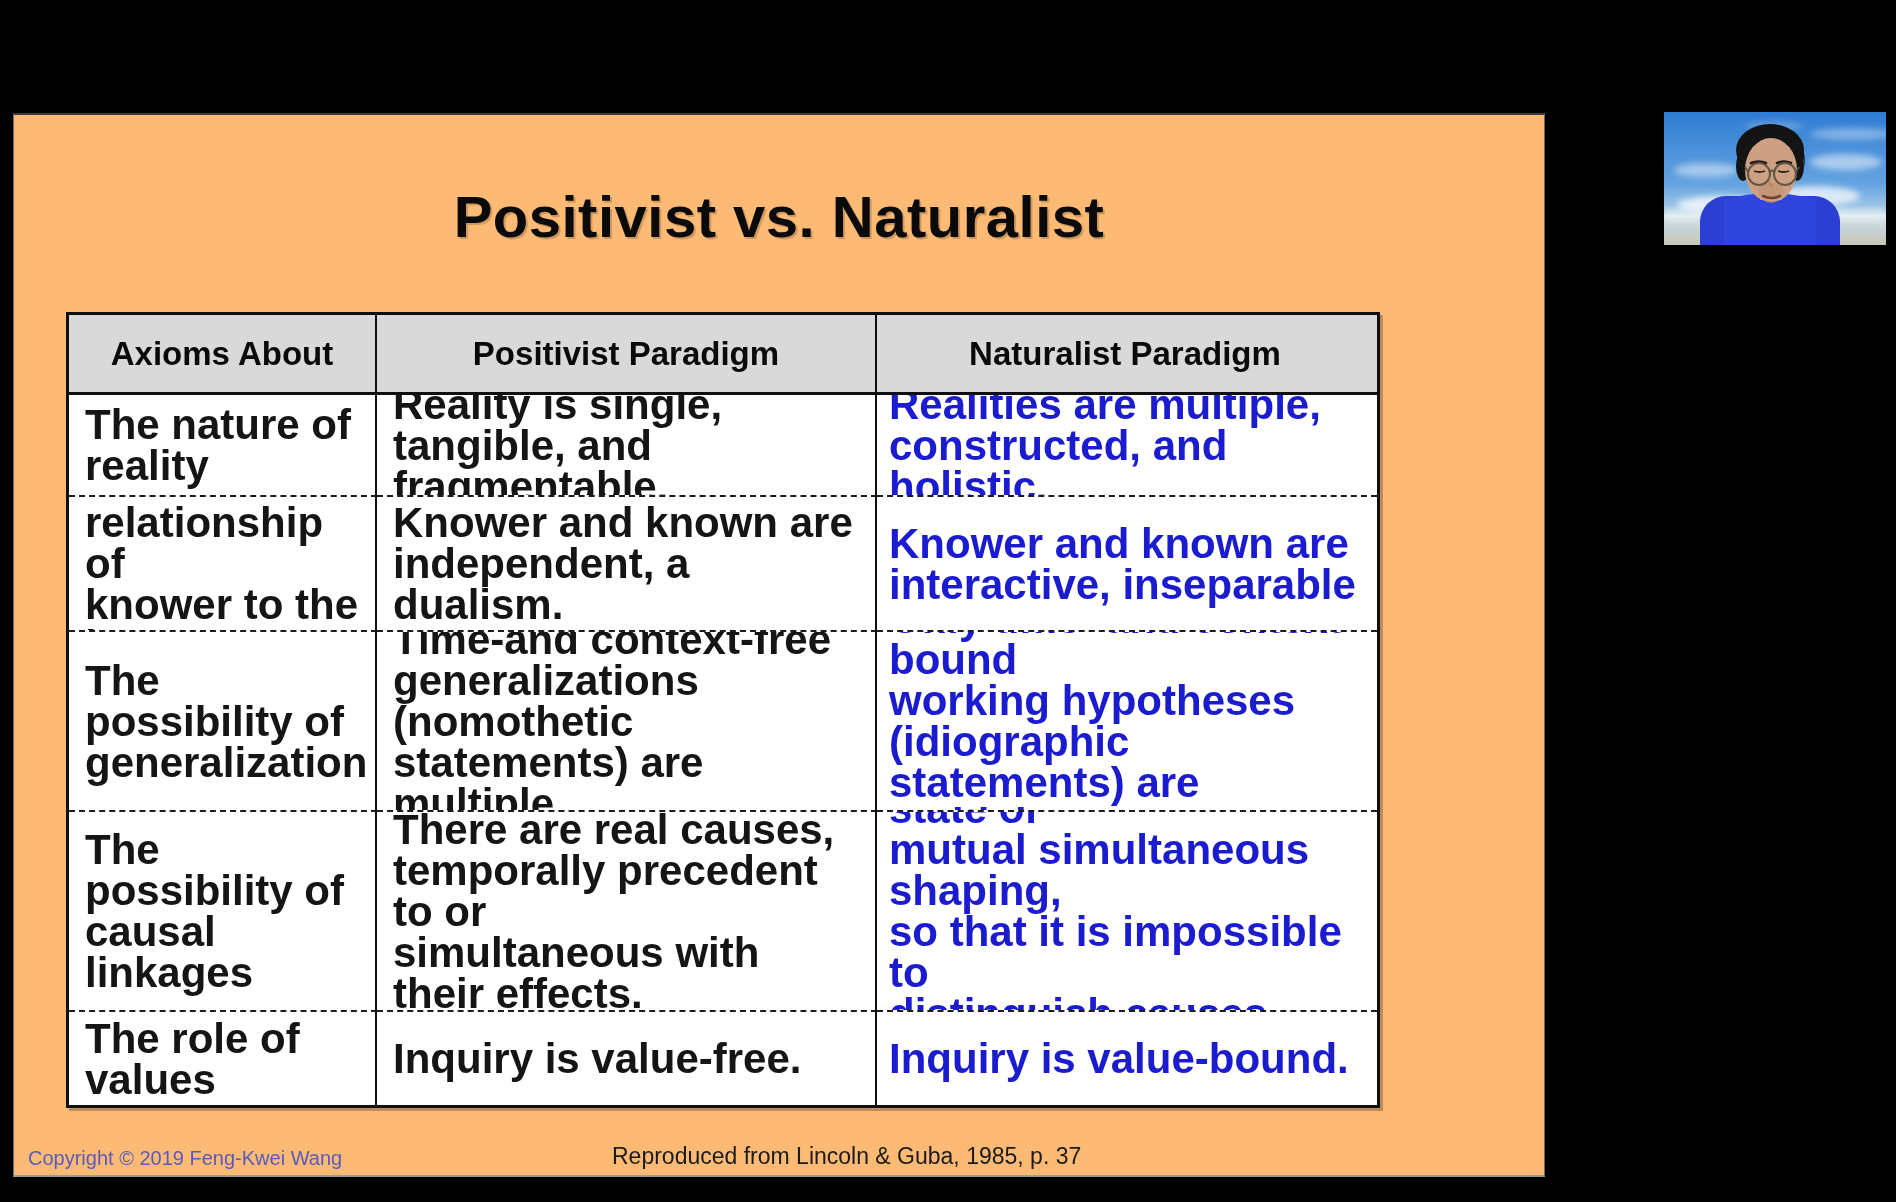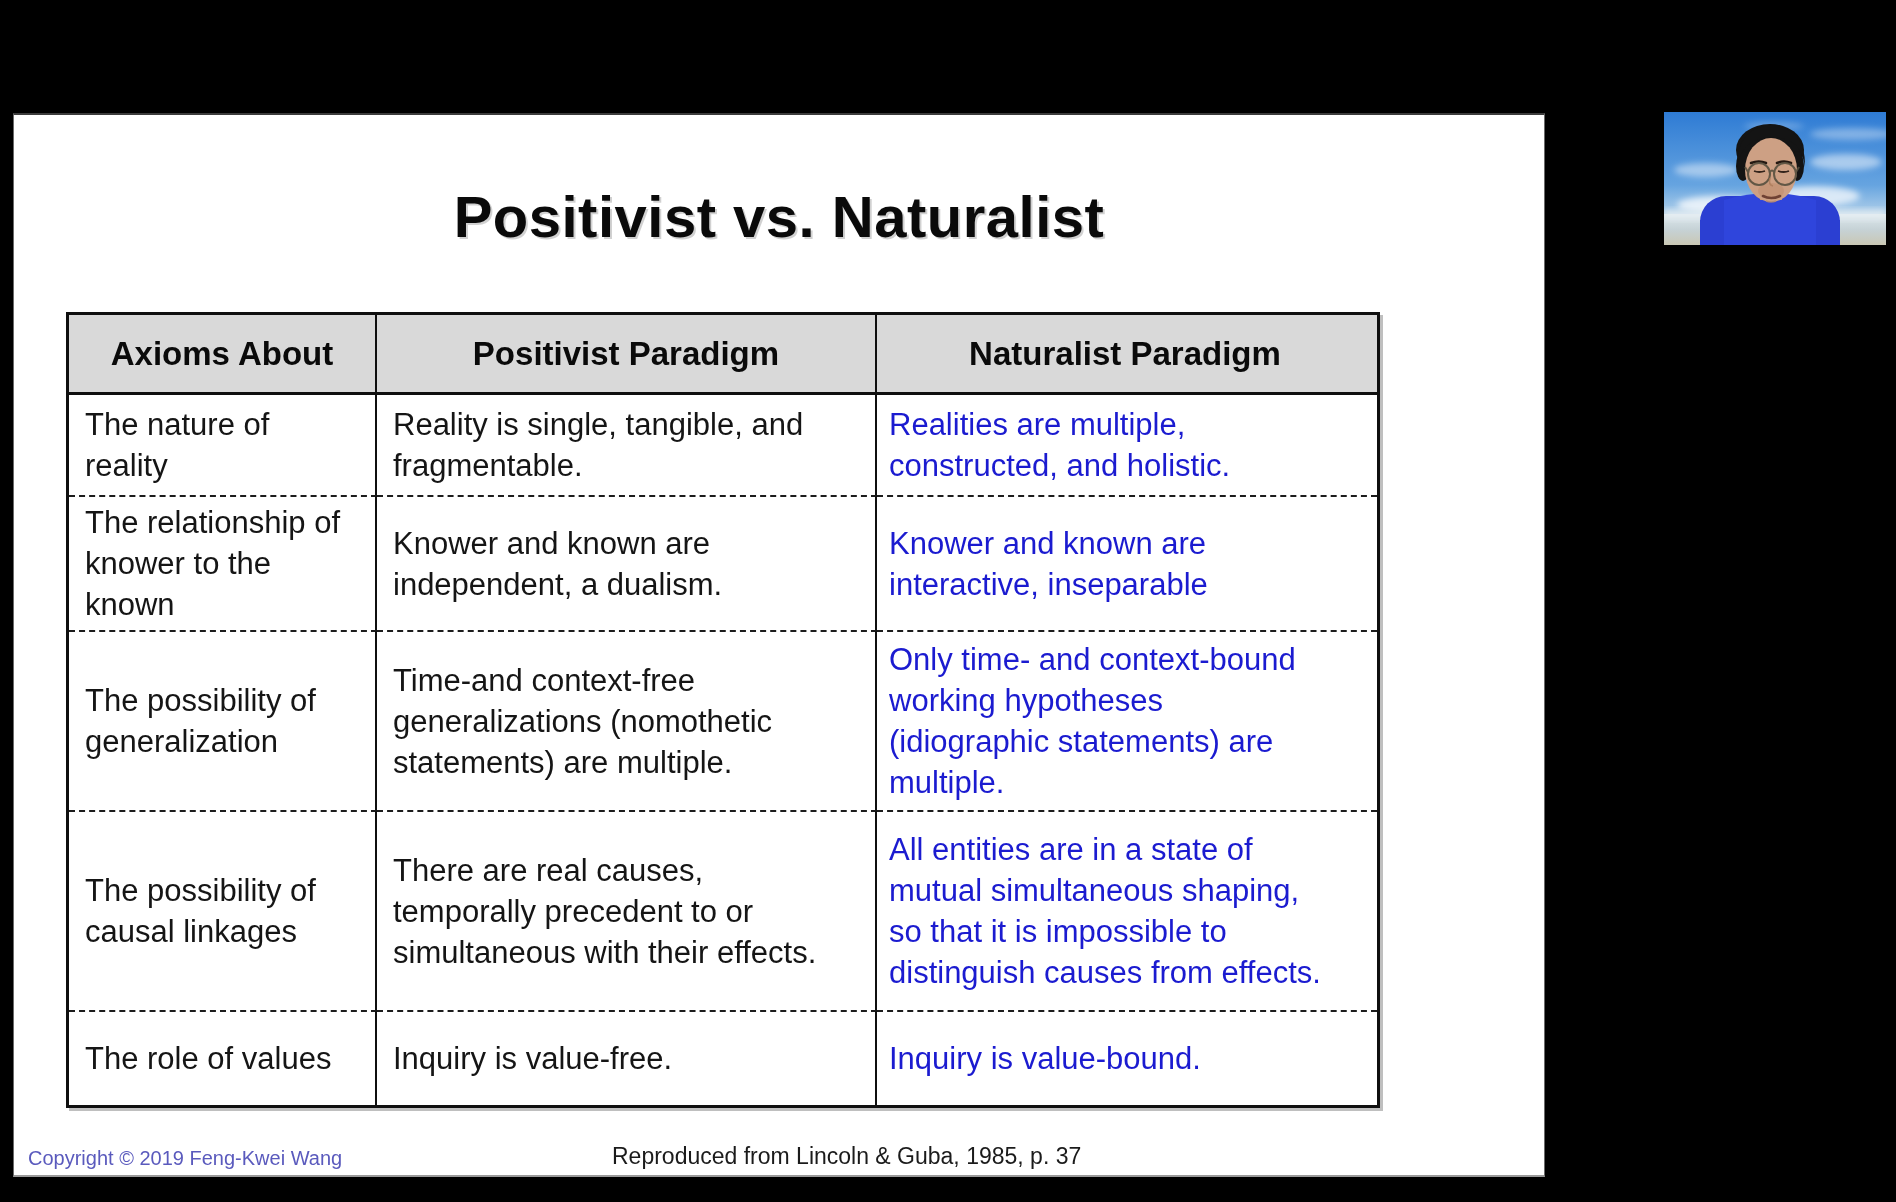--- a/index.html
+++ b/index.html
@@ -9,21 +9,21 @@
     position: relative;
     overflow: hidden;
     font-family: "Liberation Sans", sans-serif;
   }
 
   
   .slide {
     position: absolute;
     left: 13px; top: 113px;
     width: 1532px; height: 1064px;
-    background: #ffffff;
+    background: #fdba74;
     box-sizing: border-box;
     border-top: 2px solid #3c3c3c;
     border-bottom: 2px solid #9a9a9a;
     border-left: 1px solid #6a6a6a;
     border-right: 1px solid #6a6a6a;
   }
 
   .slide-title {
     position: absolute;
     left: 0; right: 0;
@@ -45,26 +45,27 @@
     grid-template-rows: 80px 100px 135px 180px 200px 95px;
     border: 3px solid #0f0f0f;
     background: #fff;
     box-shadow: 3px 3px 0 rgba(0,0,0,0.25);
   }
   .cell {
     box-sizing: border-box;
     display: flex;
     align-items: center;
     padding: 6px 16px;
-    font-size: 31px;
+    font-size: 42px;
     line-height: 41px;
     color: #151515;
     border-right: 2px solid #0f0f0f;
     white-space: pre-line;
     overflow: hidden;
+    font-weight: bold;
   }
   .cell.last-col { border-right: none; padding-left: 12px; }
   .cell.header {
     background: #d9d9d9;
     justify-content: center;
     text-align: center;
     font-weight: bold;
     font-size: 33px;
     color: #0a0a0a;
     border-bottom: 3px solid #0f0f0f;

